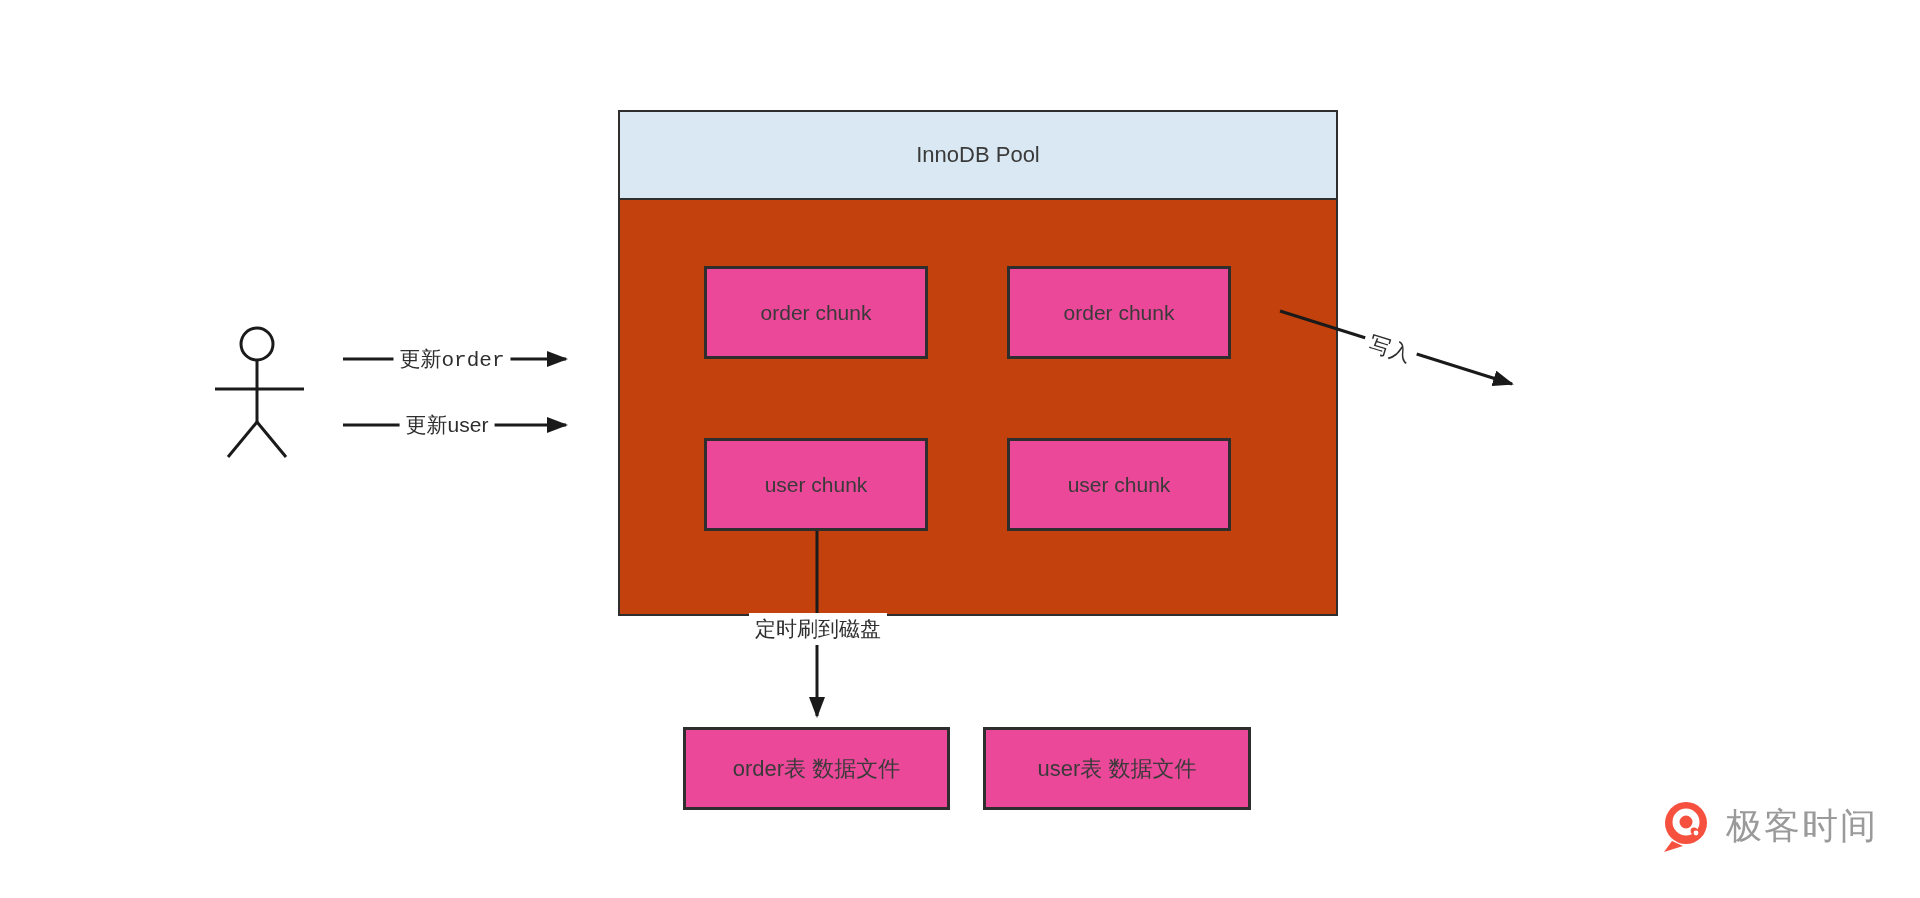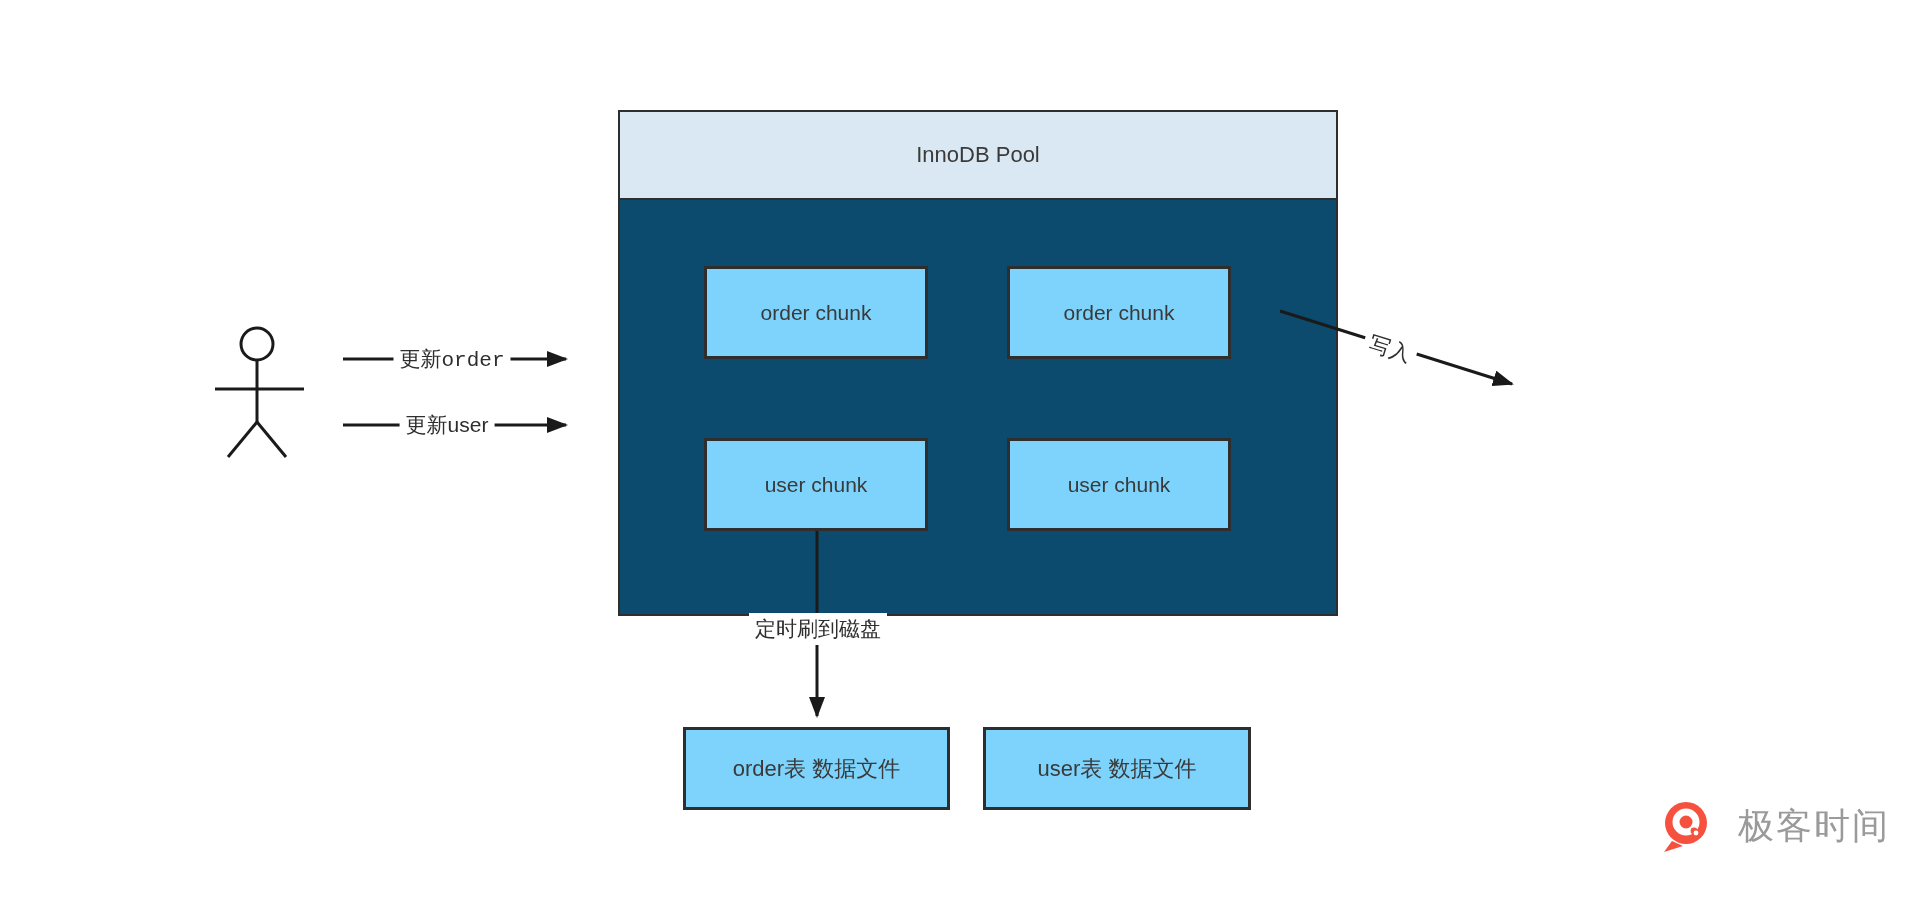--- a/index.html
+++ b/index.html
@@ -6,36 +6,36 @@
   .canvas {
     position:relative;
     width:1920px;
     height:898px;
     background:#ffffff;
     font-family:"Liberation Sans","DejaVu Sans",sans-serif;
     overflow:hidden;
   }
   .box {
     position:absolute;
-    background:#7dd3fc;
+    background:#ec4899;
     border:3px solid #2e2e2e;
     display:flex;
     align-items:center;
     justify-content:center;
     color:#3a3a3a;
     font-size:21px;
     box-sizing:border-box;
     white-space:nowrap;
   }
   .pool {
     position:absolute;
     left:618px; top:110px;
     width:720px; height:506px;
     border:2px solid #2e2e2e;
-    background:#0c4a6e;
+    background:#c2410c;
     box-sizing:border-box;
   }
   .pool-header {
     position:absolute;
     left:0; right:0; top:0;
     height:86px;
     background:#d9e8f2;
     border-bottom:2px solid #2e2e2e;
     display:flex;
     align-items:center;
@@ -68,21 +68,21 @@
     white-space:nowrap;
   }
   .arrow-label.rotated {
     transform:translate(-50%,-50%) rotate(17deg);
   }
   .logo {
     position:absolute;
     left:1662px; top:800px;
     display:flex;
     align-items:center;
-    gap:28px;
+    gap:16px;
   }
   .logo-text {
     font-size:36px;
     color:#9a9a9a;
     letter-spacing:2px;
     white-space:nowrap;
   }
 </style>
 </head>
 <body>

